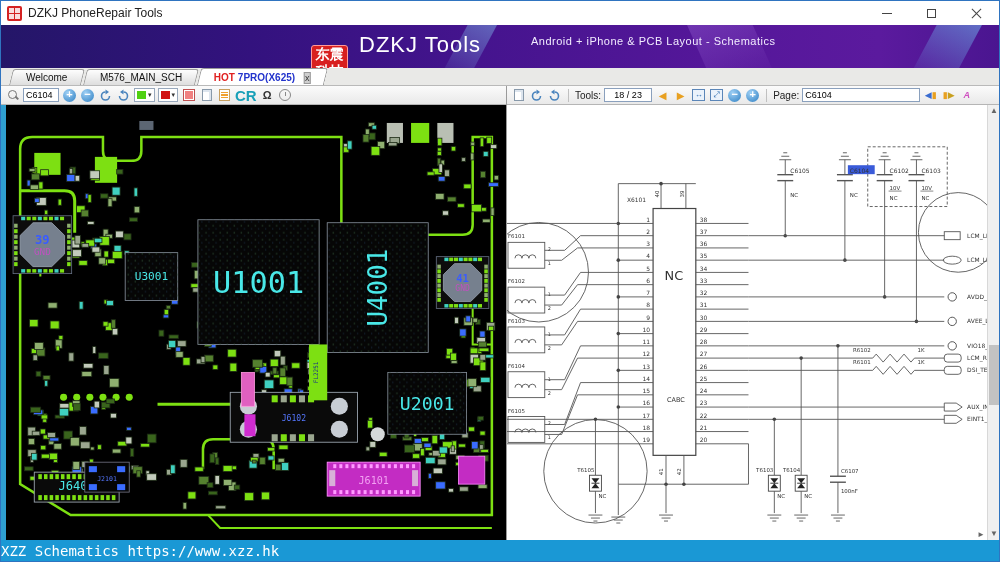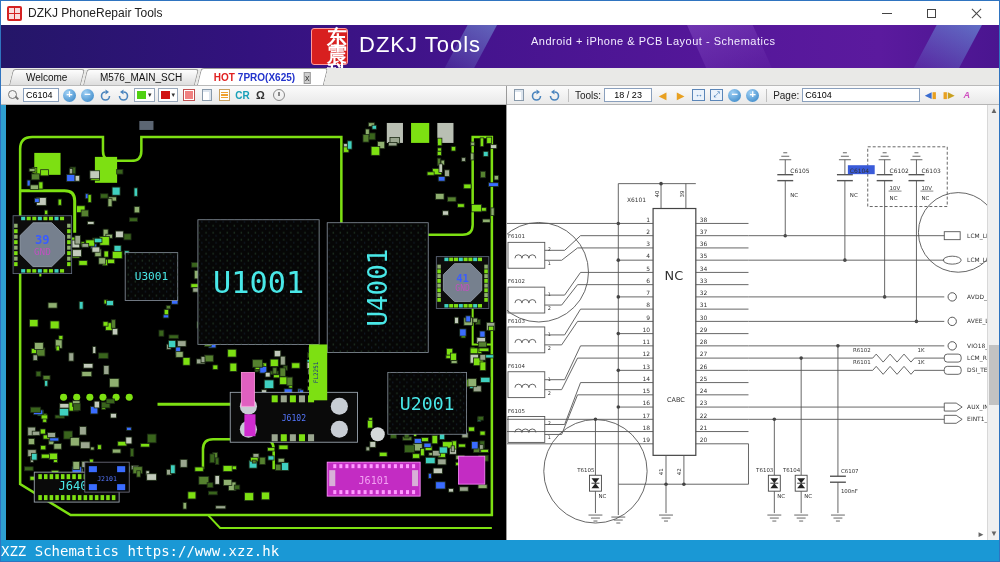--- a/index.html
+++ b/index.html
@@ -19,22 +19,22 @@
   .glyph-close { position:relative; width:11px; height:11px; display:inline-block; }
   .glyph-close::before,.glyph-close::after { content:""; position:absolute; left:-1px; top:5px; width:13px; height:1px; background:#444; }
   .glyph-close::before { transform:rotate(45deg);} .glyph-close::after { transform:rotate(-45deg);}
 
   
   #banner { height:43px; flex:0 0 auto; position:relative; overflow:hidden;
      background:linear-gradient(90deg,#241668 0%,#33127e 25%,#45148e 48%,#55179a 72%,#5b1a9e 88%,#4a1590 100%); }
   #banner .streak { position:absolute; top:-20px; width:26px; height:90px; background:linear-gradient(180deg,rgba(140,220,255,.45),rgba(140,220,255,0)); transform:rotate(28deg); }
   #banner .streak.s1 { left:455px; } #banner .streak.s2 { left:925px; width:40px; background:linear-gradient(180deg,rgba(120,210,255,.5),rgba(120,210,255,0)); }
   #banner .streak.s3 { left:700px; width:60px; background:linear-gradient(180deg,rgba(200,150,255,.25),rgba(200,150,255,0)); transform:rotate(-24deg); }
-  #banner .logo { position:absolute; left:310px; top:3px; width:37px; height:37px; background:#d81f1f; border:1px solid #ff9a9a; border-radius:3px;
-     color:#fff; font-weight:bold; font-size:20px; line-height:17px; text-align:right; font-family:"DejaVu Sans",sans-serif; }
+  #banner .logo { position:absolute; left:310px; top:20px; width:37px; height:37px; background:#d81f1f; border:1px solid #ff9a9a; border-radius:3px;
+     color:#fff; font-weight:bold; font-size:14px; line-height:17px; text-align:center; font-family:"DejaVu Sans",sans-serif; }
   #banner .brand { position:absolute; left:358px; top:7px; color:#fff; font-size:22px; font-weight:normal; letter-spacing:1px; }
   #banner .tagline { position:absolute; left:530px; top:10px; color:#f2ecff; font-size:11px; letter-spacing:.5px; }
 
   
   #tabbar { height:18px; flex:0 0 auto; background:#e9e9e7; display:flex; align-items:flex-end; padding-left:10px; border-bottom:1px solid #b9b9b9; }
   .tab { height:16px; padding:0 14px; margin-right:2px; display:flex; align-items:center; font-size:10px; color:#111;
      background:linear-gradient(#fdfdfd,#dedede); border:1px solid #9a9a9a; border-bottom:none; border-radius:3px 3px 0 0;
      transform:skewX(-14deg); }
   .tab > * { transform:skewX(14deg); white-space:nowrap; }
   .tab.active { background:#fff; height:17px; }
@@ -55,21 +55,21 @@
   .circle-btn { width:13px; height:13px; border-radius:50%; background:radial-gradient(circle at 35% 30%,#9fd0f5,#2e7fc2); color:#fff; font-size:11px; line-height:11px; font-weight:bold; text-align:center; }
   .mag { position:relative; width:12px; height:12px; }
   .mag::before { content:""; position:absolute; left:1px; top:1px; width:7px; height:7px; border:1.5px solid #777; border-radius:50%; }
   .mag::after { content:""; position:absolute; left:8px; top:8px; width:4px; height:1.5px; background:#777; transform:rotate(45deg); }
   .swatch { display:inline-flex; align-items:center; border:1px solid #98a8bc; background:#fff; height:14px; padding:1px 2px; gap:2px; }
   .swatch .chip { width:9px; height:8px; } .swatch .arr { font-size:7px; color:#333; }
   .icon-pink-grid { width:12px; height:12px; background:#f08080; border:1px solid #c05050; box-shadow:inset 0 0 0 1px #fff; }
   .icon-page { width:10px; height:12px; background:#fff; border:1px solid #8899aa; box-shadow:inset -2px 2px 0 #dde5ee; }
   .icon-lines { width:11px; height:12px; background:#fff; border:1px solid #c8a060; display:flex; flex-direction:column; justify-content:space-evenly; padding:1px; }
   .icon-lines i { height:1.5px; background:#f0a030; }
-  .txtico { font-size:10px; font-weight:bold; }
+  .txtico { font-size:15px; font-weight:bold; }
   .cr { color:#18a0b8; } .ohm { color:#333; font-size:11px; }
   .clock { width:12px; height:12px; border:1.5px solid #888; border-radius:50%; position:relative; }
   .clock::before { content:""; position:absolute; left:4.5px; top:2px; width:1.5px; height:4px; background:#888; }
   .gold-arrow { color:#e8a020; font-size:10px; }
   .fit-ico { width:13px; height:12px; border:1px solid #5b86b8; background:#eaf2fb; color:#2e6db0; font-size:8px; line-height:10px; text-align:center; }
   .find-ico { font-size:9px; }
 
   #pcb-wrap { flex:1 1 auto; min-height:0; border-left:5px solid #2f9fd0; background:#000; }
   #pcb-svg { display:block; width:100%; height:100%; }
 

